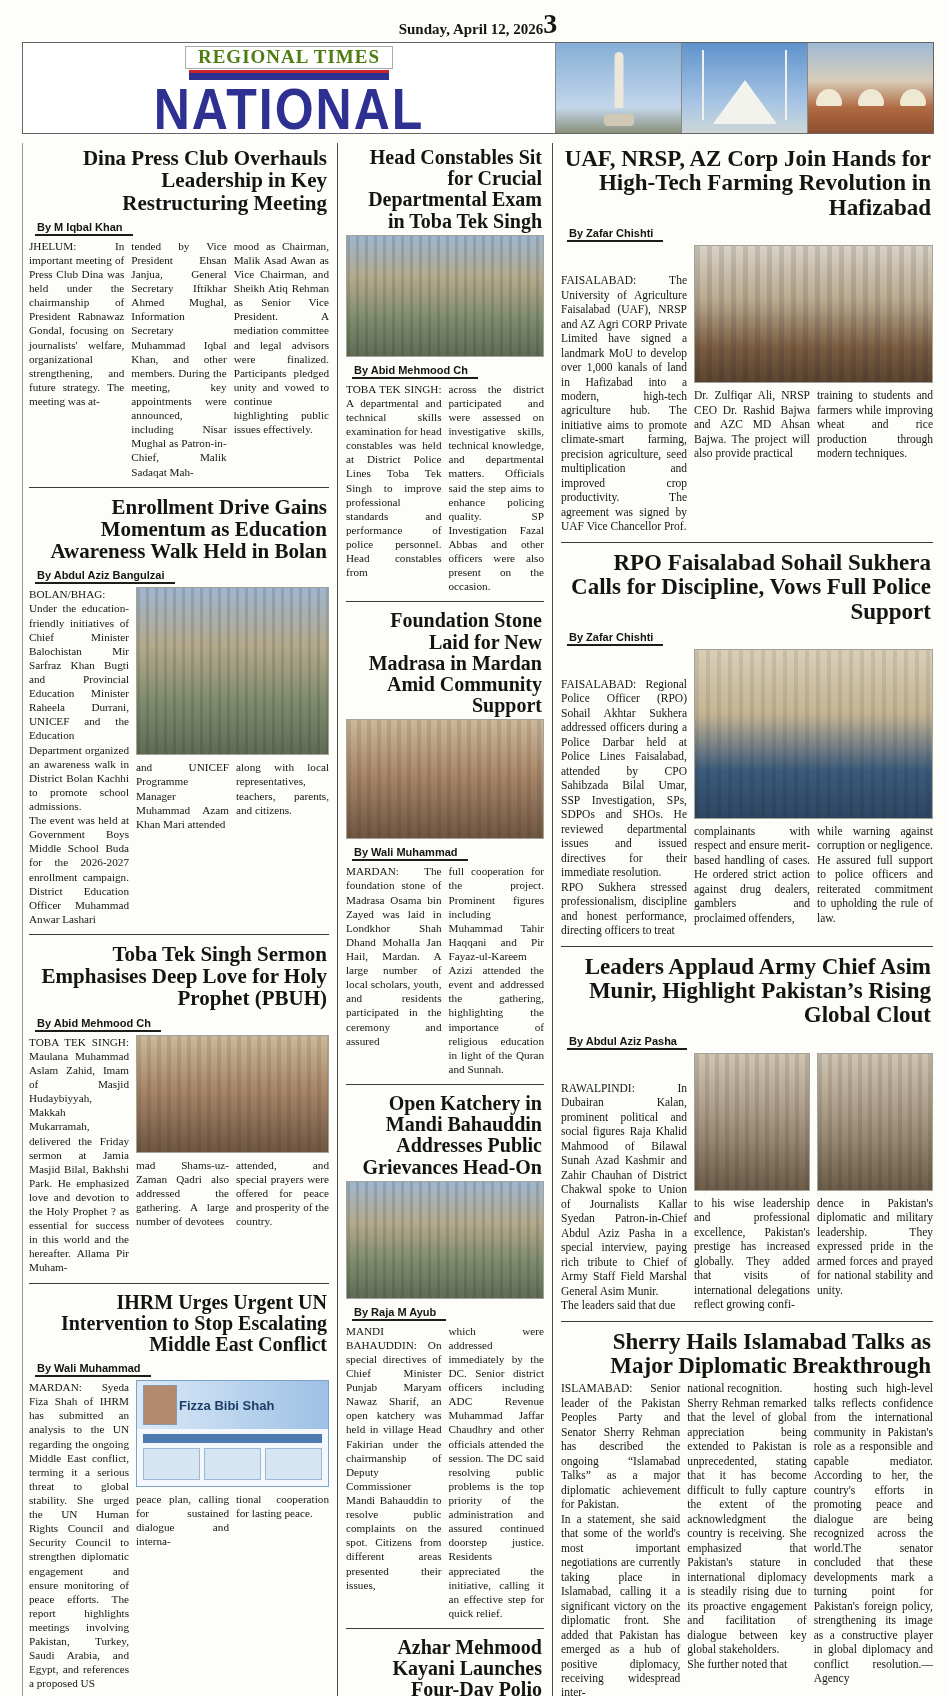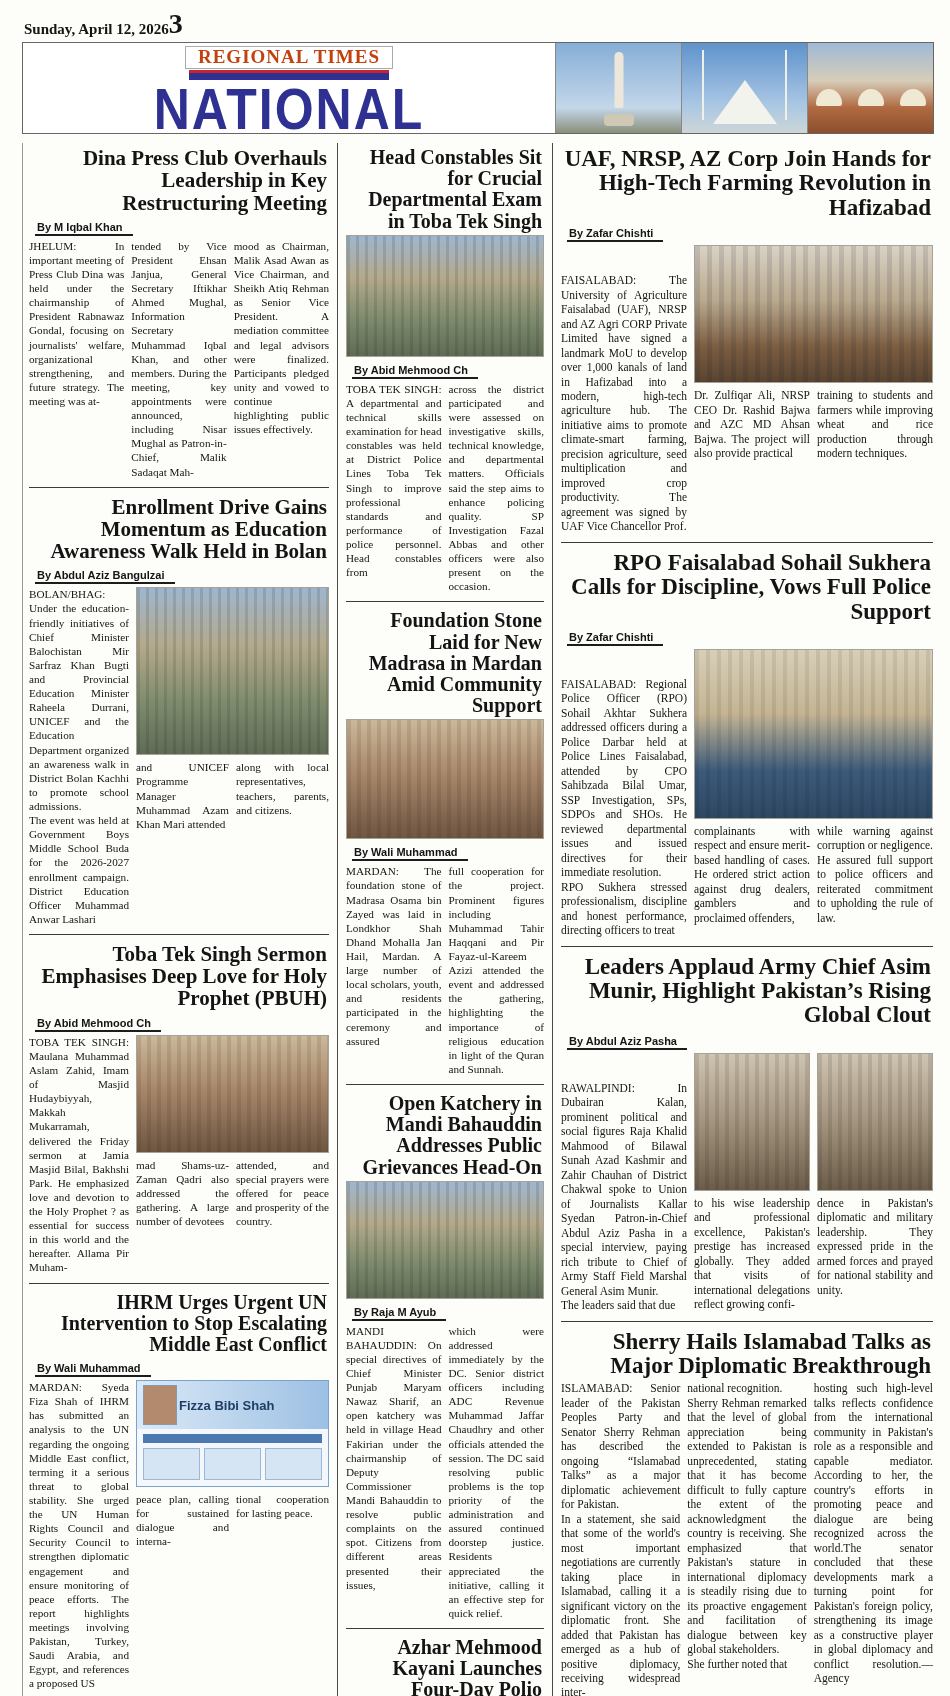--- a/index.html
+++ b/index.html
@@ -1,26 +1,26 @@
 <!DOCTYPE html>
 <html><head>
 <meta charset="utf-8">
 <style>
   html,body{margin:0;padding:0;background:#e8e8e4;}
   .page{width:950px;min-height:1696px;margin:0 auto;background:#fdfdfa;color:#141414;
         font-family:"Liberation Serif",serif;box-sizing:border-box;padding:8px 16px 24px 22px;}
   
-  .topbar{display:flex;justify-content:flex-start;align-items:flex-end;padding:2px 2px 4px;}
+  .topbar{display:flex;justify-content:center;align-items:flex-end;padding:2px 2px 4px;}
   .date{font-weight:bold;font-size:15px;}
   .pageno{font-weight:bold;font-size:28px;line-height:1;}
   
   .masthead{border:1px solid #666;display:flex;height:90px;overflow:hidden;background:#fff;}
   .mh-left{flex:1;display:flex;flex-direction:column;align-items:center;min-width:0;}
   .logo-wrap{margin-top:3px;text-align:center;}
-  .logo-text{font-weight:bold;font-size:19px;letter-spacing:1px;color:#c2410c;border:1px solid #aaa;
+  .logo-text{font-weight:bold;font-size:19px;letter-spacing:1px;color:#4d7c0f;border:1px solid #aaa;
              padding:0 12px;display:inline-block;line-height:1.1;}
   .logo-bars{width:200px;margin:1px auto 0;}
   .bar-red{height:3px;background:#c9242b;}
   .bar-blue{height:7px;background:#2e3192;}
   .section-title{font-family:"Liberation Sans",sans-serif;font-weight:900;font-size:50px;line-height:.92;
                  color:#2e3192;letter-spacing:2px;transform:scaleY(1.15);transform-origin:top;margin-top:3px;}
   .mh-photos{display:flex;width:378px;}
   .mh-photo{flex:1;position:relative;border-left:1px solid #888;overflow:hidden;}
   .minar{background:linear-gradient(180deg,#86aed6 0%,#c3d7ea 72%,#8a8f7a 100%);}
   .minar .tower{position:absolute;left:50%;top:10%;width:9px;height:62%;background:#ece7da;

